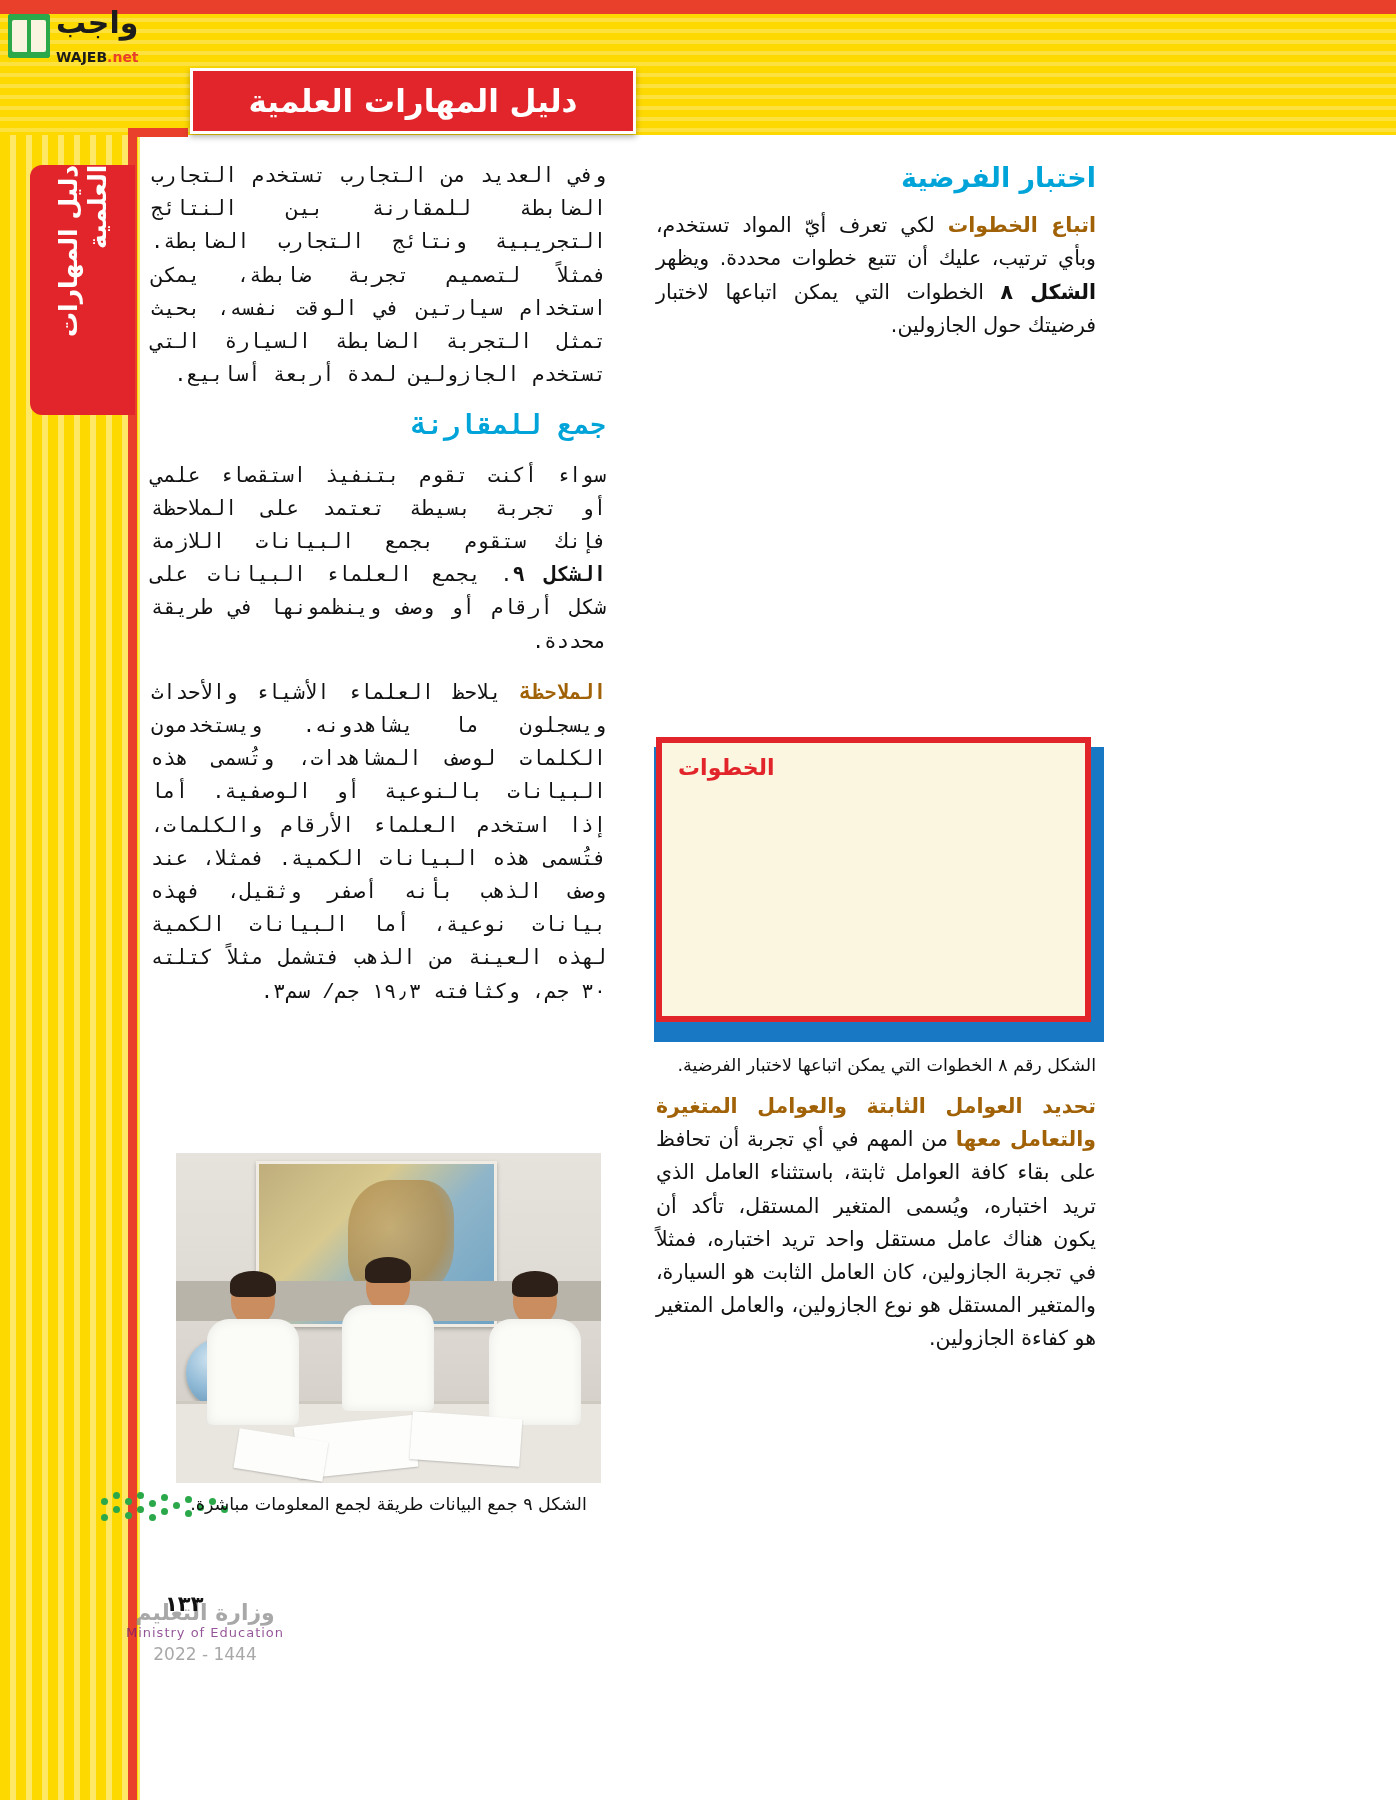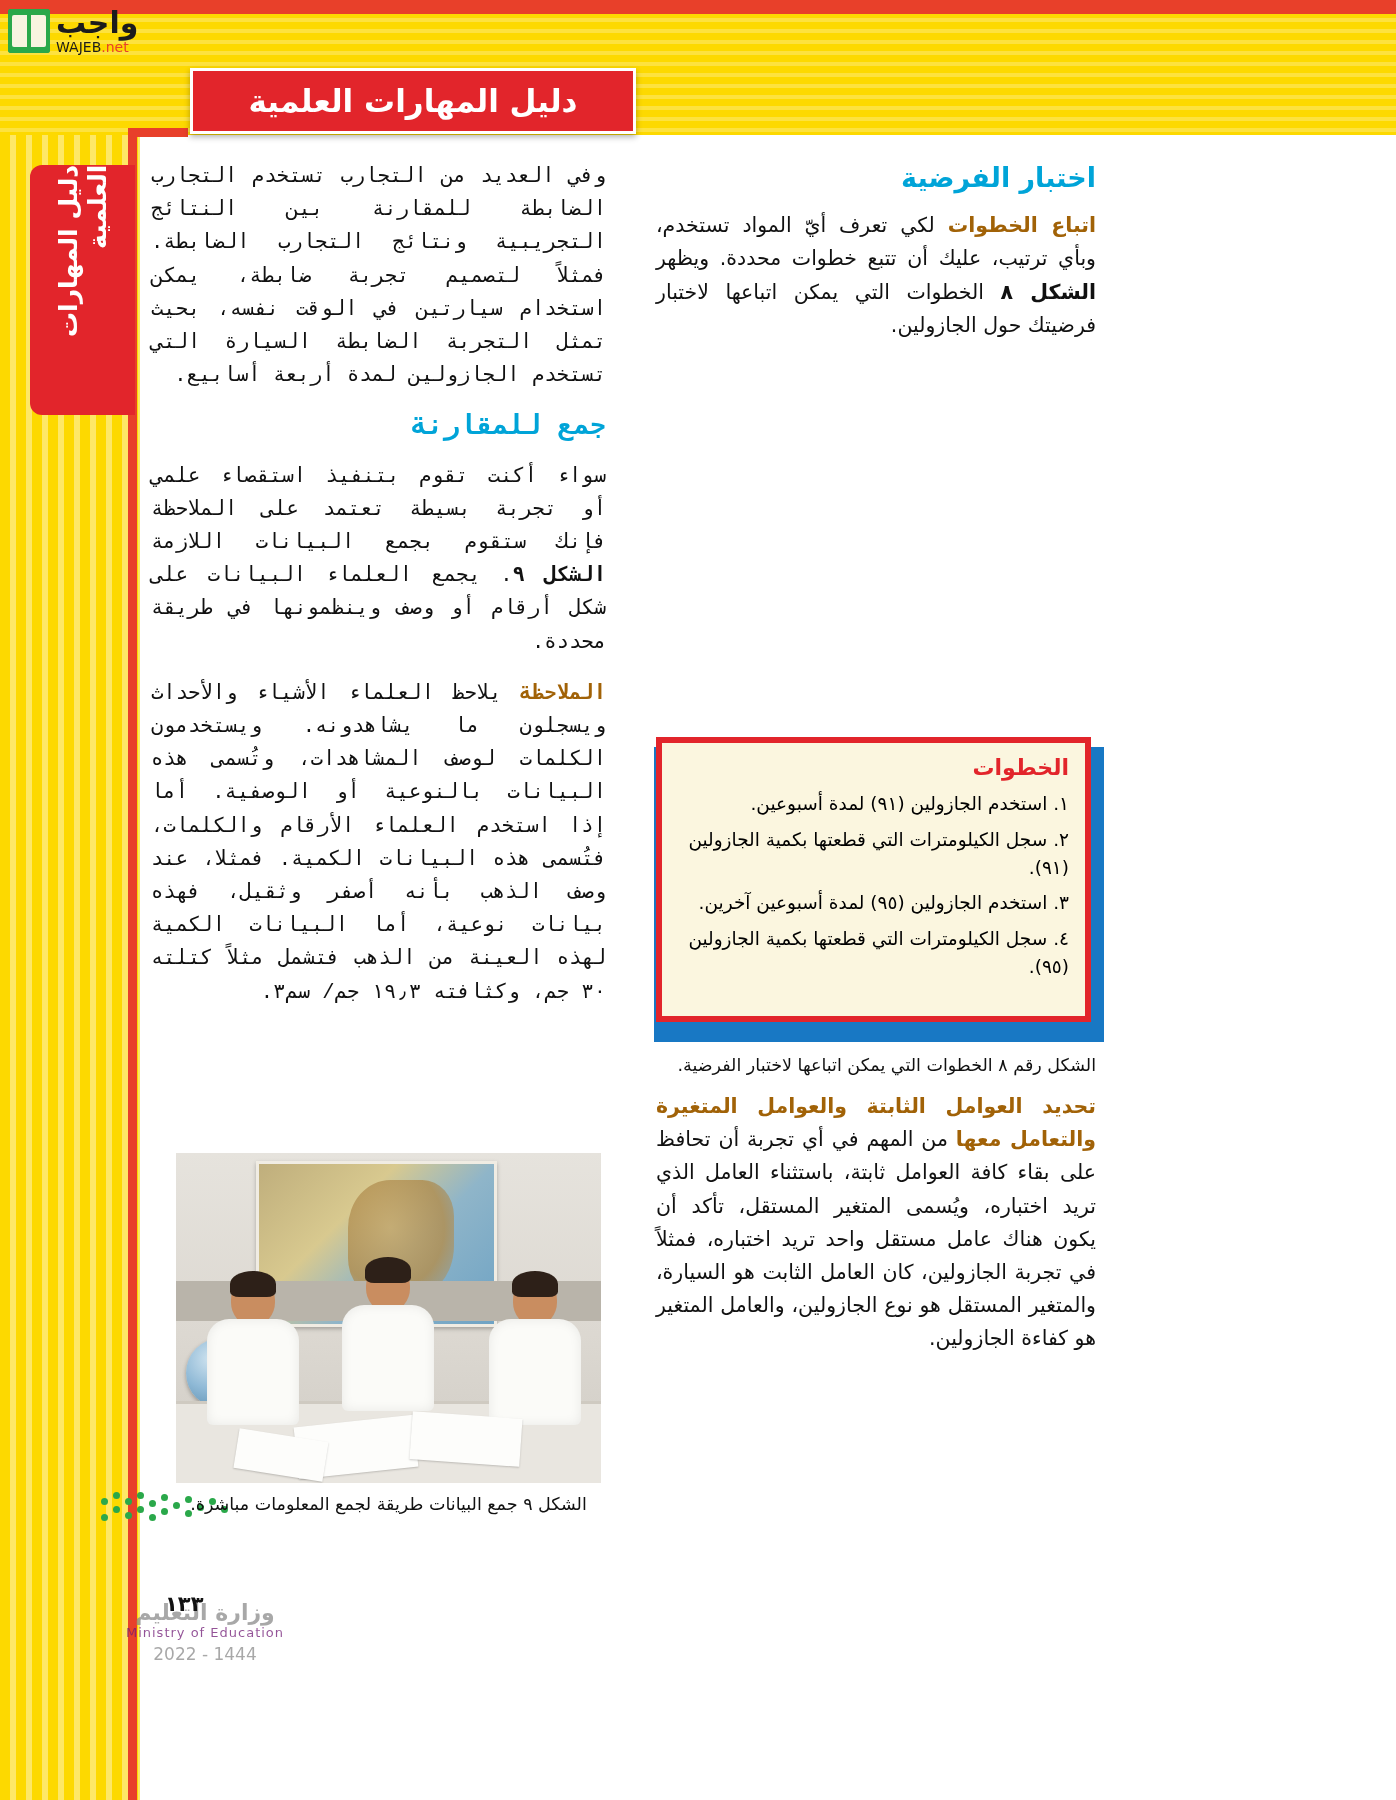--- a/index.html
+++ b/index.html
@@ -116,23 +116,23 @@
     line-height: 1;
   }
   .brand-ar {
     font-size: 30px;
     font-weight: bold;
     color: #1c1c1c;
     letter-spacing: -1px;
   }
   .brand-en {
     font-size: 14px;
-    font-weight: normal;
+    font-weight: bold;
     color: #1c1c1c;
-    margin-top: 2px;
+    margin-top: 12px;
   }
   .brand-en .dotnet { color: #e8402a; }
   .book-icon {
     width: 42px; height: 44px;
     background: #2aa84a;
     border-radius: 3px;
     position: relative;
     box-shadow: inset 0 0 0 3px #2aa84a;
   }
   .book-icon:before {
@@ -250,21 +250,21 @@
     height: 285px;
     background: #fbf6df;
     border: 6px solid #e2252b;
     box-sizing: border-box;
     padding: 12px 16px;
   }
   .steps-title {
     color: #e2252b;
     font-weight: bold;
     font-size: 22px;
-    text-align: right;
+    text-align: left;
     margin: 0 0 10px 0;
   }
   .steps-list {
     list-style: none;
     margin: 0;
     padding: 0;
     font-size: 18.5px;
     line-height: 1.5;
   }
   .steps-list li {
@@ -509,26 +509,20 @@
     <h2 class="h-blue">اختبار الفرضية</h2>
     <p class="para">
       <span class="red-lead">اتباع الخطوات</span><span> لكي تعرف أيّ المواد تستخدم، وبأي ترتيب، عليك أن تتبع خطوات محددة. ويظهر </span><span class="bold">الشكل ٨</span><span> الخطوات التي يمكن اتباعها لاختبار فرضيتك حول الجازولين.</span>
     </p>
   </div>
 
   <div class="figure-steps">
     <div class="blue-back"></div>
     <div class="red-frame">
       <div class="steps-title">الخطوات</div>
-      <ul class="steps-list">
-        <li>١. استخدم الجازولين (٩١) لمدة أسبوعين.</li>
-        <li>٢. سجل الكيلومترات التي قطعتها بكمية الجازولين (٩١).</li>
-        <li>٣. استخدم الجازولين (٩٥) لمدة أسبوعين آخرين.</li>
-        <li>٤. سجل الكيلومترات التي قطعتها بكمية الجازولين (٩٥).</li>
-      </ul>
     </div>
   </div>
   <div class="caption caption-steps">الشكل رقم ٨ الخطوات التي يمكن اتباعها لاختبار الفرضية.</div>
 
   <div class="col" style="right:300px; width:440px; top:1090px;">
     <p class="para">
       <span class="red-lead">تحديد العوامل الثابتة والعوامل المتغيرة والتعامل معها</span><span> من المهم في أي تجربة أن تحافظ على بقاء كافة العوامل ثابتة، باستثناء العامل الذي تريد اختباره، ويُسمى المتغير المستقل، تأكد أن يكون هناك عامل مستقل واحد تريد اختباره، فمثلاً في تجربة الجازولين، كان العامل الثابت هو السيارة، والمتغير المستقل هو نوع الجازولين، والعامل المتغير هو كفاءة الجازولين.</span>
     </p>
   </div>
 

